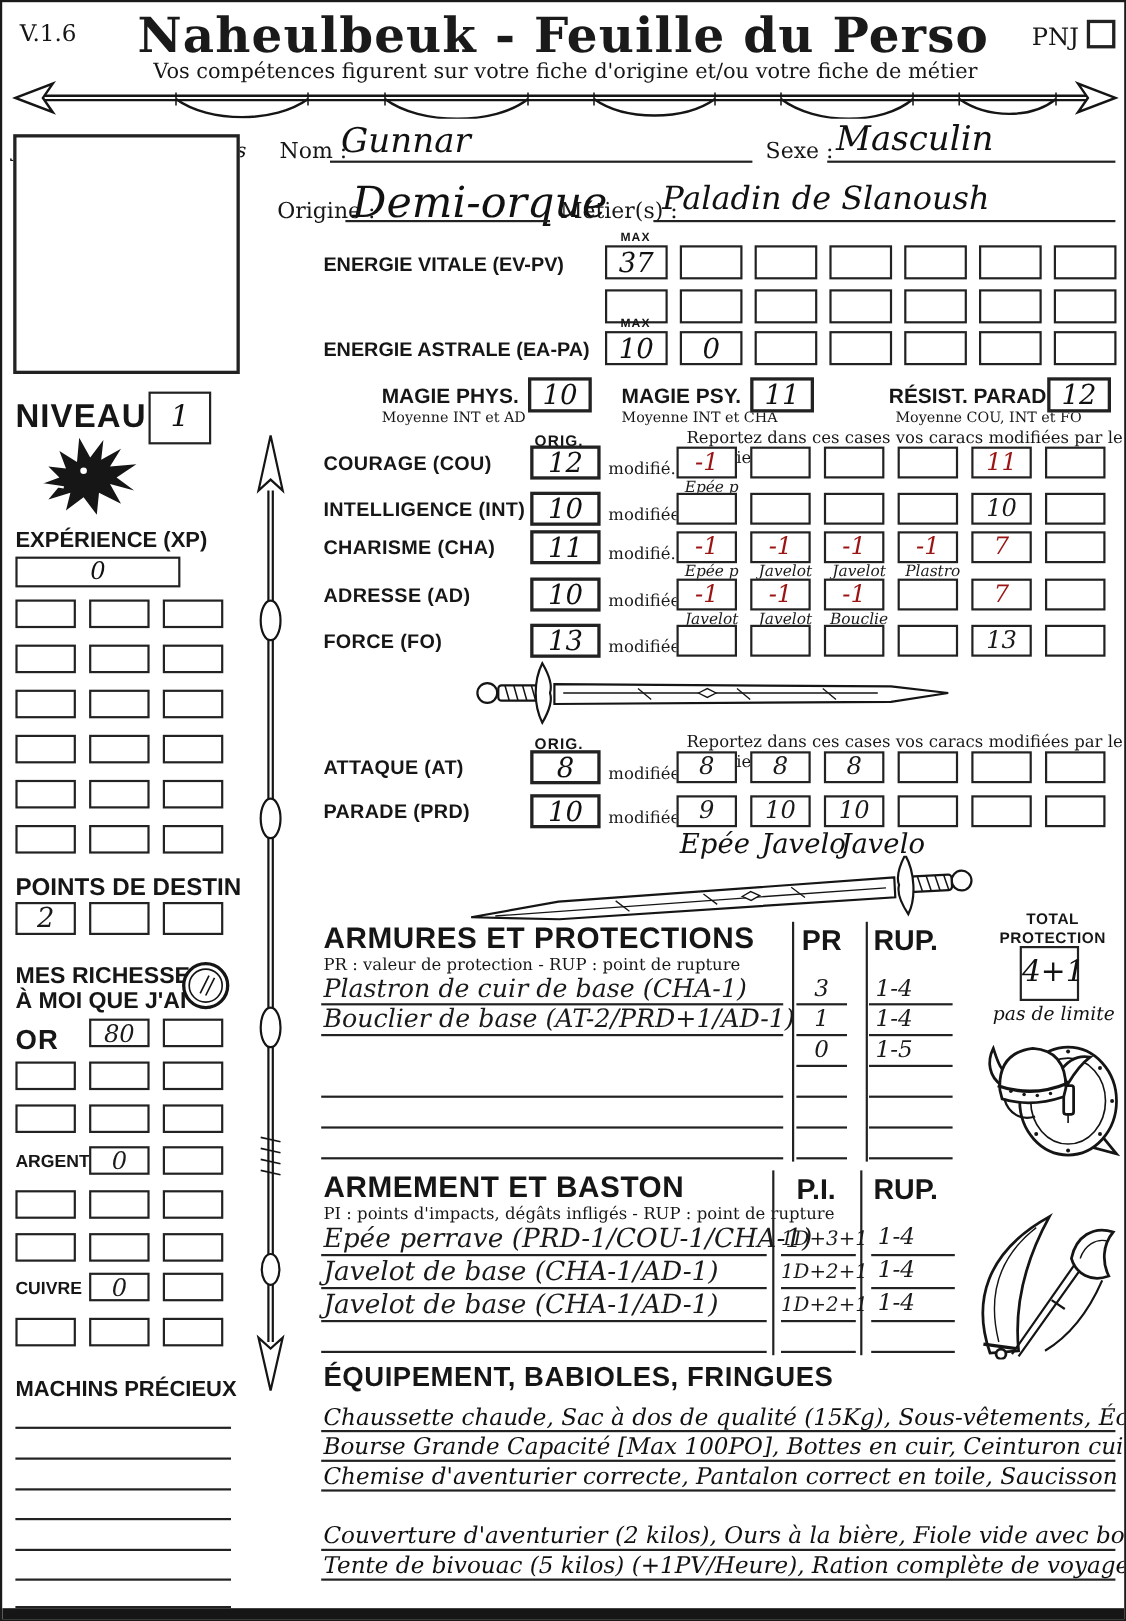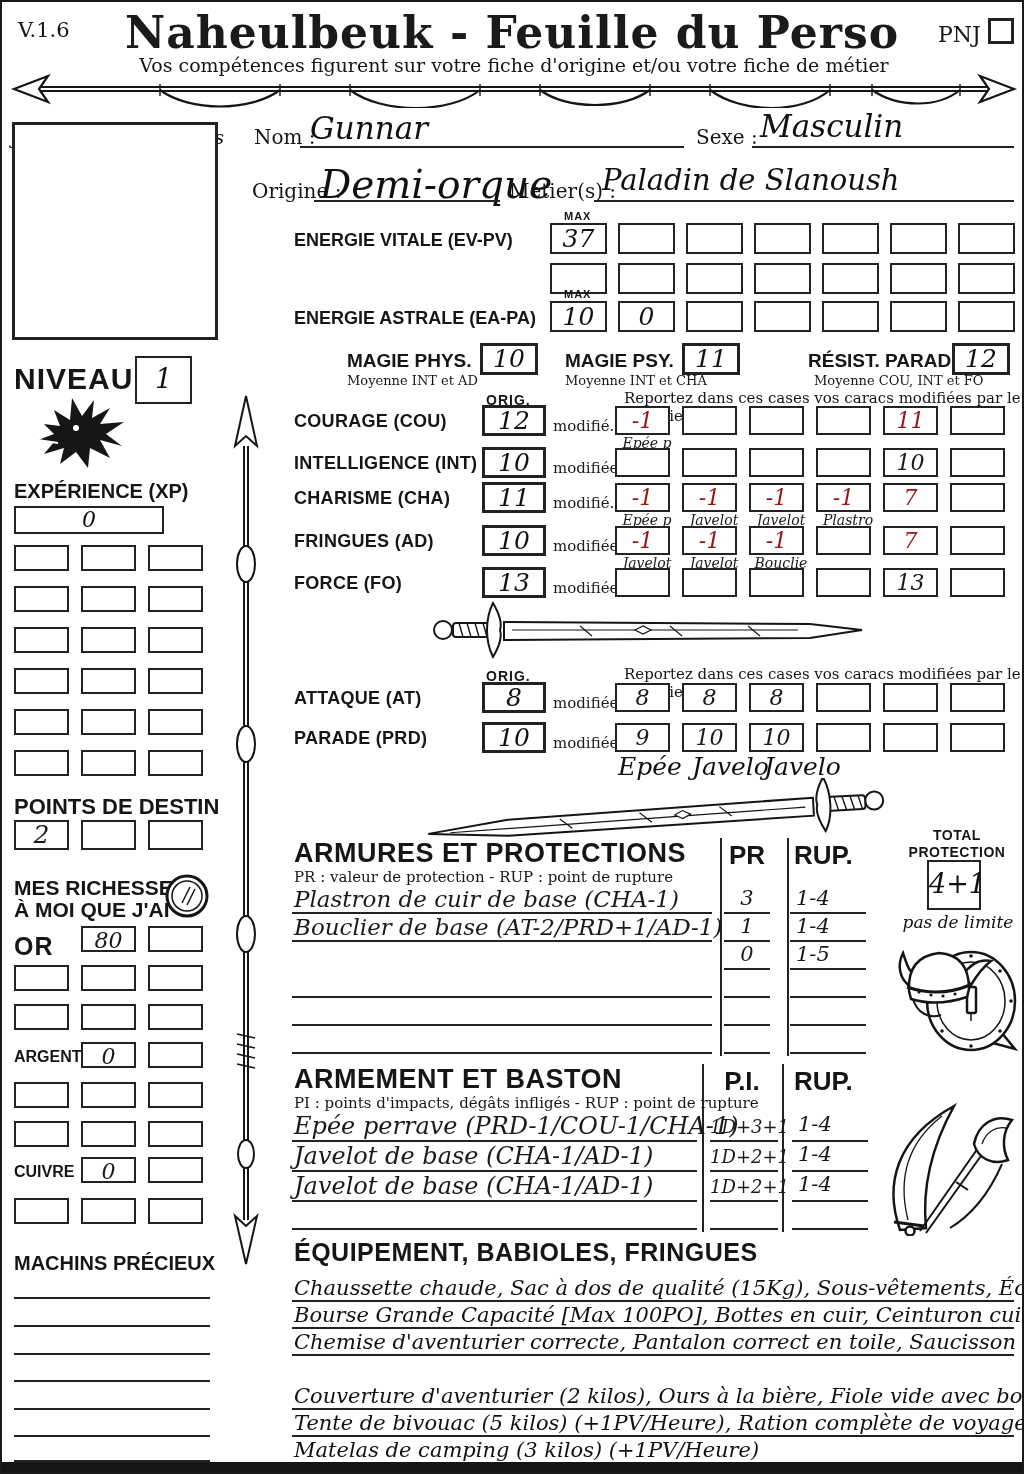--- a/index.html
+++ b/index.html
@@ -302,21 +302,21 @@
           <span class="tag">Plastro</span>
         </div>
       <div>
           <span class="v red">7</span>
         </div>
       <div></div>
     </div>
   </div>
 
   <div class="crow" style="top:524px;">
-    <span class="lbl head">FRINGUES (AD)</span>
+    <span class="lbl head">ADRESSE (AD)</span>
     <div class="orig hand">10</div>
     <span class="mod">modifiée...</span>
     <div class="cells">
       <div>
           <span class="v red">-1</span>
           <span class="tag">Javelot</span>
         </div>
       <div>
           <span class="v red">-1</span>
           <span class="tag">Javelot</span>
@@ -532,16 +532,15 @@
       <path d="M86,82 L98,90" stroke-width="2" fill="none"></path>
     </g>
   </svg>
 
   <div class="abs head" style="left:292px; top:1236px; font-size:25px; letter-spacing:.5px;">ÉQUIPEMENT, BABIOLES, FRINGUES</div>
   <div class="eqline" style="top:1274px;">Chaussette chaude, Sac à dos de qualité (15Kg), Sous-vêtements, Écuelle</div>
   <div class="eqline" style="top:1301px;">Bourse Grande Capacité [Max 100PO], Bottes en cuir, Ceinturon cuir</div>
   <div class="eqline" style="top:1328px;">Chemise d'aventurier correcte, Pantalon correct en toile, Saucisson</div>
   <div class="eqline" style="top:1382px;">Couverture d'aventurier (2 kilos), Ours à la bière, Fiole vide avec bouchon</div>
   <div class="eqline" style="top:1409px;">Tente de bivouac (5 kilos) (+1PV/Heure), Ration complète de voyage</div>
-  <div class="eqline" style="top:1436px;">Matelas de camping (3 kilos) (+1PV/Heure)</div>
 
   <div class="abs" style="left:0; top:1460px; width:1020px; height:11px; background:#161616;"></div>
 </div>
 
 </body></html>

